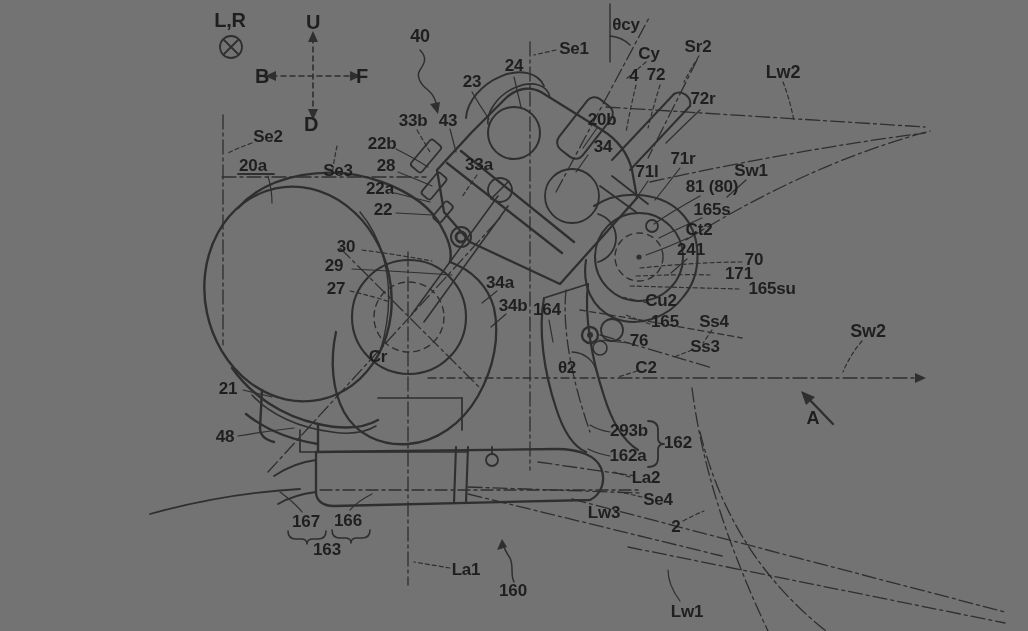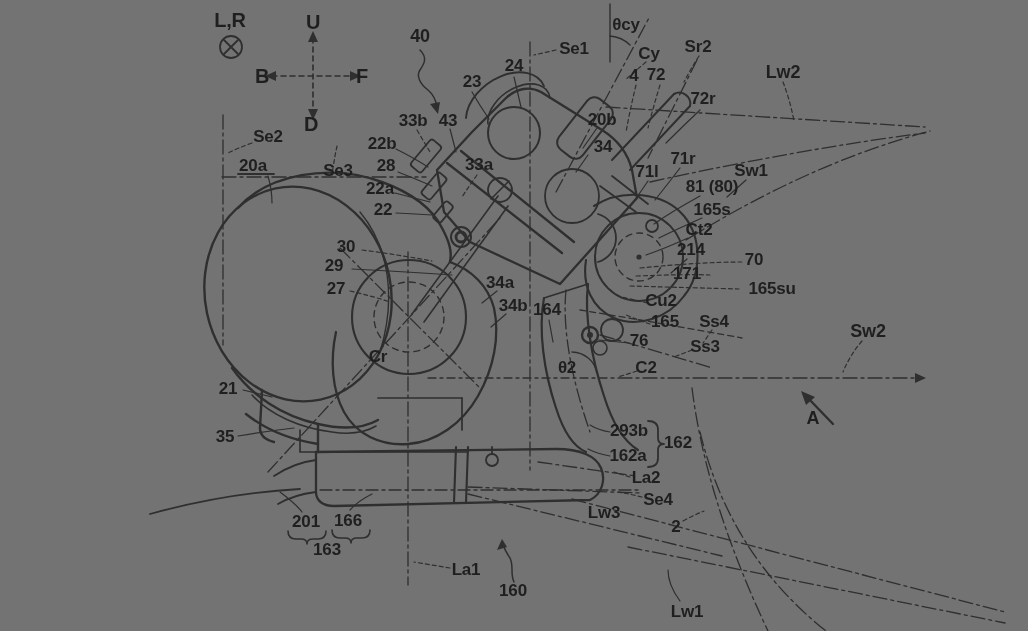--- a/index.html
+++ b/index.html
@@ -254,49 +254,49 @@
       <span class="lbl" style="left: 413px; top: 121px;">33b</span>
       <span class="lbl" style="left: 448px; top: 121px;">43</span>
       <span class="lbl" style="left: 479px; top: 165px;">33a</span>
       <span class="lbl" style="left: 602px; top: 120px;">20b</span>
       <span class="lbl" style="left: 591px; top: 147px; margin-left: 12px;">34</span>
       <span class="lbl" style="left: 647px; top: 172px;">71l</span>
       <span class="lbl" style="left: 683px; top: 159px;">71r</span>
       <span class="lbl" style="left: 712px; top: 187px;">81 (80)</span>
       <span class="lbl" style="left: 712px; top: 210px;">165s</span>
       <span class="lbl" style="left: 699px; top: 230px;">Ct2</span>
-      <span class="lbl" style="left: 691px; top: 250px;">214</span>
+      <span class="lbl" style="left: 691px; top: 250px;">241</span>
       <span class="lbl" style="left: 754px; top: 260px;">70</span>
-      <span class="lbl" style="left: 687px; top: 274px;">171</span>
+      <span class="lbl" style="left: 739px; top: 274px;">171</span>
       <span class="lbl" style="left: 772px; top: 289px;">165su</span>
       <span class="lbl" style="left: 661px; top: 301px;">Cu2</span>
       <span class="lbl" style="left: 665px; top: 322px;">165</span>
       <span class="lbl" style="left: 714px; top: 322px;">Ss4</span>
       <span class="lbl" style="left: 639px; top: 341px;">76</span>
       <span class="lbl" style="left: 705px; top: 347px;">Ss3</span>
       <span class="lbl" style="left: 346px; top: 247px;">30</span>
       <span class="lbl" style="left: 334px; top: 266px;">29</span>
       <span class="lbl" style="left: 336px; top: 289px;">27</span>
       <span class="lbl" style="left: 378px; top: 357px;">Cr</span>
       <span class="lbl" style="left: 500px; top: 283px;">34a</span>
       <span class="lbl" style="left: 513px; top: 306px;">34b</span>
       <span class="lbl" style="left: 547px; top: 310px;">164</span>
       <span class="lbl" style="left: 567px; top: 368px;">θ2</span>
       <span class="lbl" style="left: 646px; top: 368px;">C2</span>
       <span class="lbl big" style="left: 868px; top: 331px;">Sw2</span>
       <span class="lbl big" style="left: 813px; top: 418px;">A</span>
       <span class="lbl" style="left: 228px; top: 389px;">21</span>
-      <span class="lbl" style="left: 225px; top: 437px;">35</span>
+      <span class="lbl" style="left: 225px; top: 437px;">48</span>
       <span class="lbl" style="left: 629px; top: 431px;">293b</span>
       <span class="lbl" style="left: 628px; top: 456px;">162a</span>
       <span class="lbl" style="left: 678px; top: 443px;">162</span>
       <span class="lbl" style="left: 646px; top: 478px;">La2</span>
       <span class="lbl" style="left: 658px; top: 500px;">Se4</span>
       <span class="lbl" style="left: 604px; top: 513px;">Lw3</span>
       <span class="lbl" style="left: 676px; top: 527px;">2</span>
-      <span class="lbl" style="left: 306px; top: 522px;">201</span>
+      <span class="lbl" style="left: 306px; top: 522px;">167</span>
       <span class="lbl" style="left: 348px; top: 521px;">166</span>
       <span class="lbl" style="left: 327px; top: 550px;">163</span>
       <span class="lbl" style="left: 466px; top: 570px;">La1</span>
       <span class="lbl" style="left: 513px; top: 591px;">160</span>
       <span class="lbl" style="left: 687px; top: 612px;">Lw1</span>
     </div>
 </div>
 
 </body></html>

